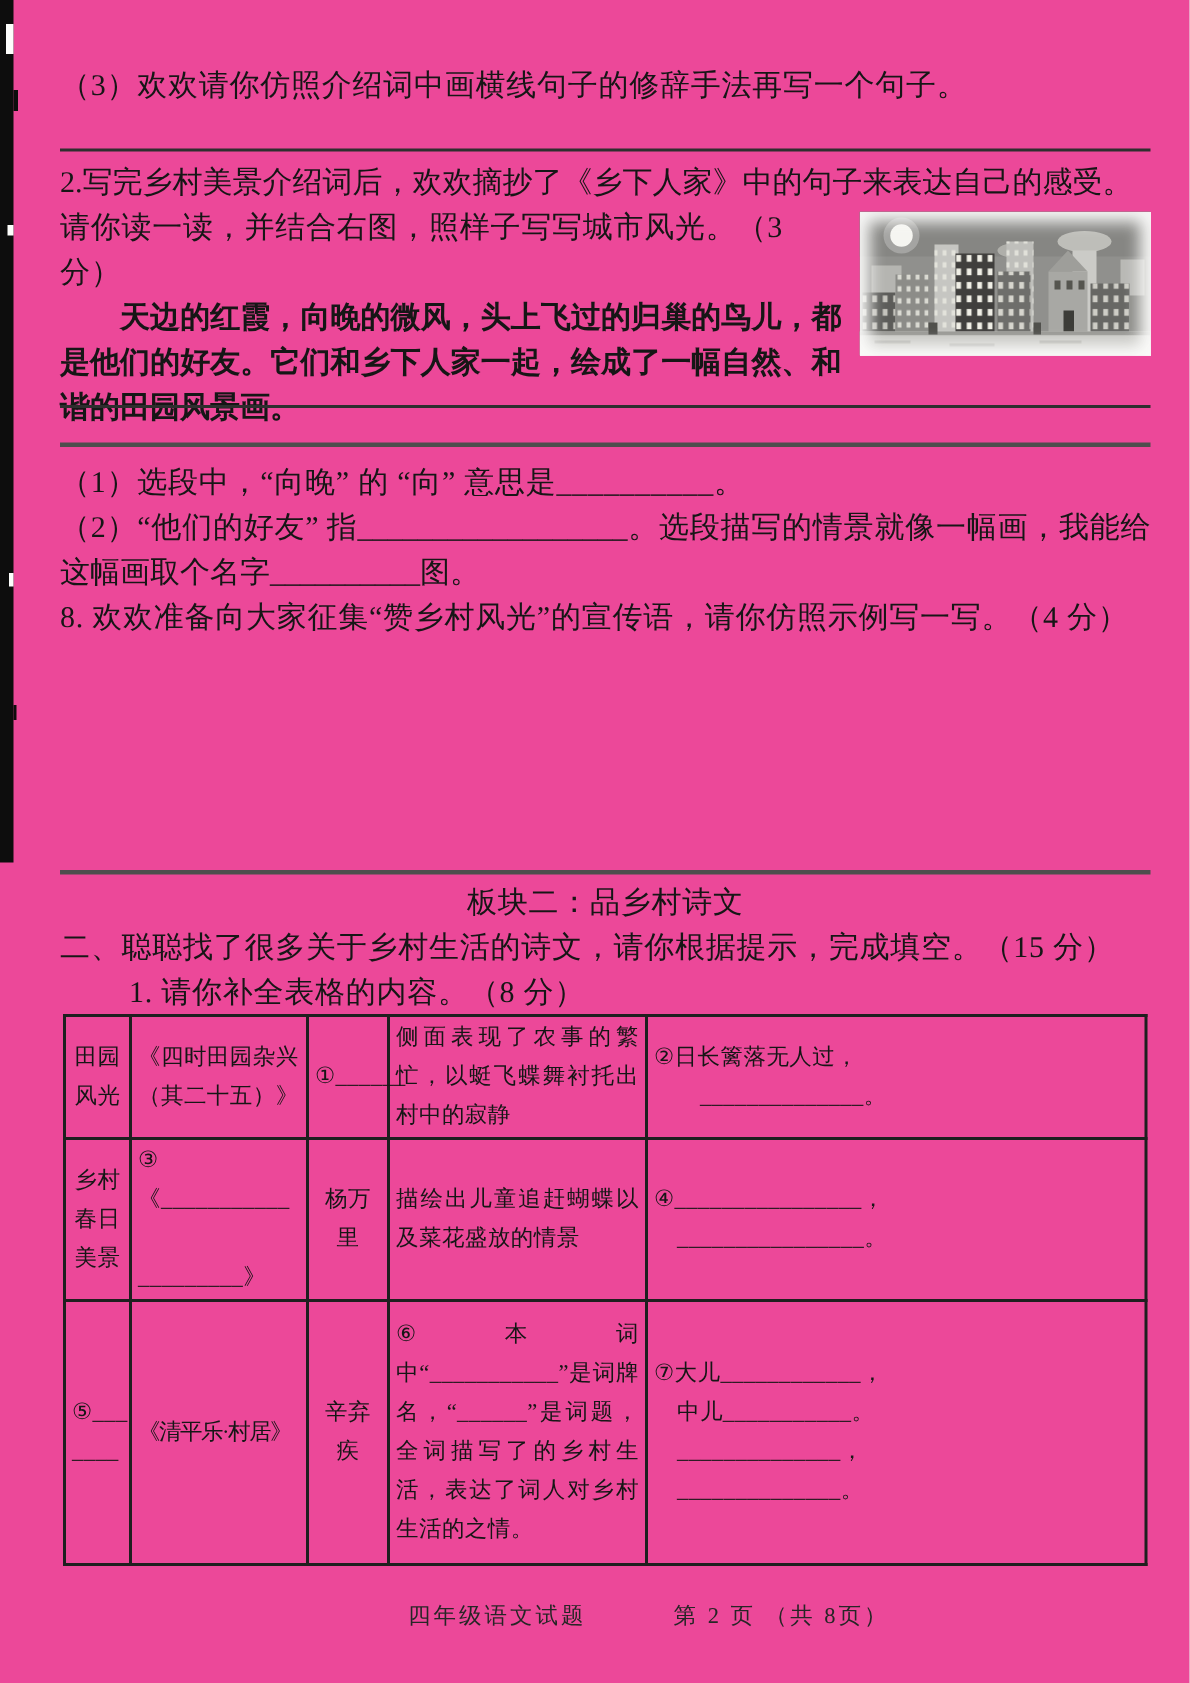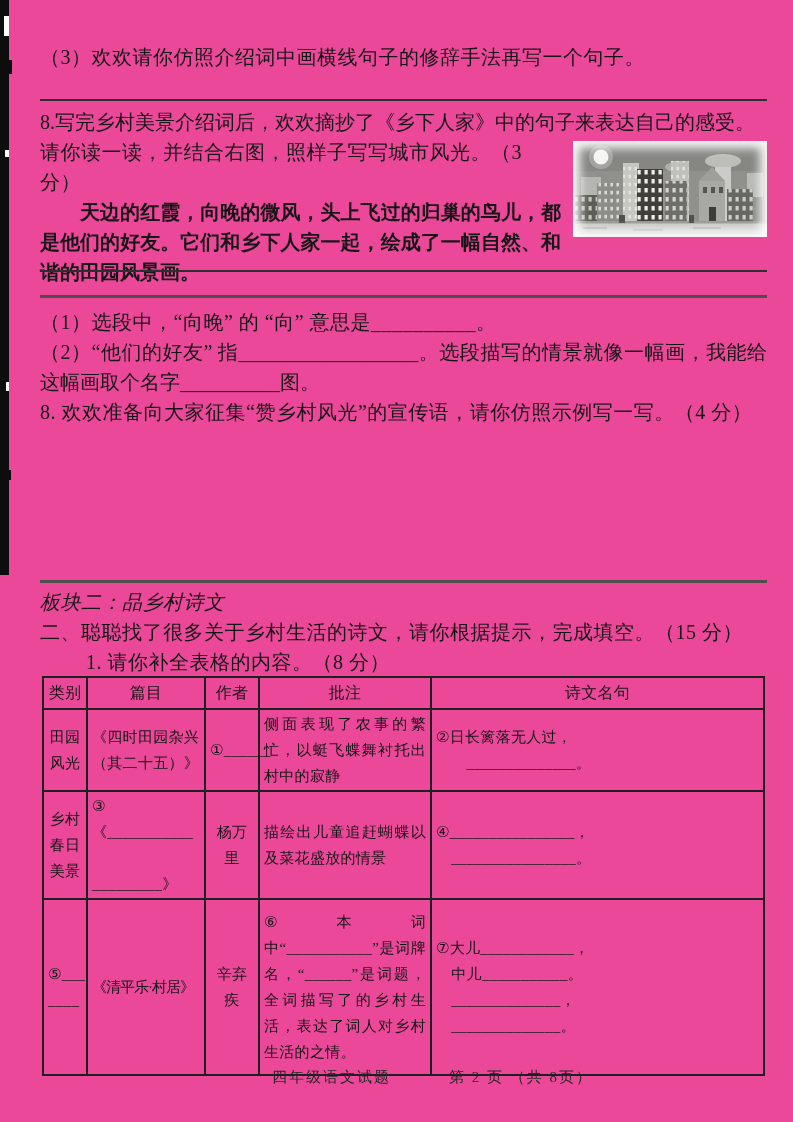--- a/index.html
+++ b/index.html
@@ -18,21 +18,21 @@
   .b1{left:9px;top:60px;width:3px;height:14px;}
   .b2{left:9px;top:470px;width:2px;height:10px;}
 
   .sec{position:absolute;left:40px;width:727px;font-size:20px;line-height:30px;letter-spacing:.5px;}
   .sec p{margin:0;}
   .rule{position:absolute;left:40px;width:727px;background:#2e2e2e;}
   .rule.thin{height:2px;}
   .rule.thick{height:3px;background:#4e4e4e;}
   .indent{text-indent:2em;font-weight:bold;}
   .just{text-align:justify;letter-spacing:0;}
-  .center{text-align:left;font-style:italic;}
+  .center{text-align:center;}
 
   .cityfig{float:right;width:194px;height:96px;margin:4px 0 8px 12px;position:relative;}
   .cityfig .glow{position:absolute;inset:0;box-shadow:inset 0 0 10px 7px rgba(253,253,252,.95);pointer-events:none;}
 
   table.grid{
     position:absolute;left:42px;top:676px;width:721px;
     border-collapse:collapse;table-layout:fixed;
     font-size:15px;line-height:26px;letter-spacing:.3px;
   }
   .grid th,.grid td{border:2px solid #1f1f1f;padding:1px 4px;vertical-align:middle;}
@@ -59,21 +59,21 @@
   <div class="bump b1"></div>
   <div class="bump b2"></div>
 
   <div class="sec" style="top:42px;">
     <p>（3）欢欢请你仿照介绍词中画横线句子的修辞手法再写一个句子。</p>
   </div>
 
   <div class="rule thin" style="top:99px;"></div>
 
   <div class="sec" style="top:107px;">
-    <p class="just">8.写完乡村美景介绍词后，欢欢摘抄了《乡下人家》中的句子来表达自己的感受。</p>
+    <p class="just">2.写完乡村美景介绍词后，欢欢摘抄了《乡下人家》中的句子来表达自己的感受。</p>
     <div>
       <div class="cityfig">
         <svg width="194" height="96" viewBox="0 0 194 96">
           <defs>
             <pattern id="winA" width="7" height="9" patternUnits="userSpaceOnUse">
               <rect width="3.2" height="4.5" x="1.5" y="2" fill="#f0efe6"></rect>
             </pattern>
             <pattern id="winB" width="6" height="8" patternUnits="userSpaceOnUse">
               <rect width="2.6" height="3.6" x="1.4" y="1.8" fill="#e8e8df" opacity="0.85"></rect>
             </pattern>
@@ -147,27 +147,20 @@
 
   <table class="grid">
     <colgroup>
       <col style="width:44px;">
         <col style="width:118px;">
         <col style="width:54px;">
       <col style="width:172px;">
         <col style="width:333px;">
     </colgroup>
     <tbody>
-        <tr>
-      <th>类别</th>
-      <th>篇目</th>
-      <th>作者</th>
-      <th>批注</th>
-      <th>诗文名句</th>
-    </tr>
     <tr style="height:70px;">
       <td class="td-center">田园
 风光</td>
       <td>《四时田园杂兴
 （其二十五）》</td>
       <td>①______</td>
       <td class="td-just">侧面表现了农事的繁忙，以蜓飞蝶舞衬托出村中的寂静</td>
       <td>②日长篱落无人过，
 　　______________。</td>
     </tr>

